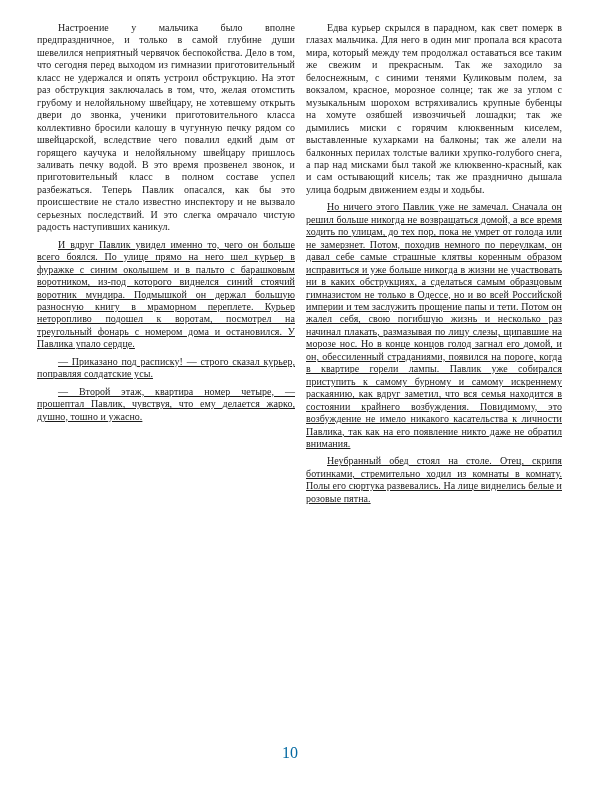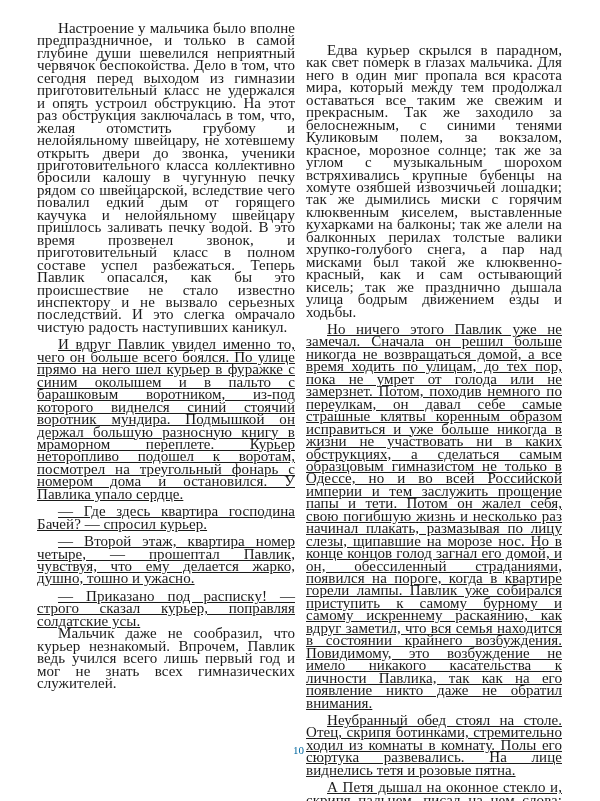--- a/index.html
+++ b/index.html
@@ -17,61 +17,58 @@
     }
     .page {
       position: absolute;
       left: 0; top: 0;
       width: 600px; height: 801px;
     }
     .column {
       position: absolute;
       top: 22px;
       width: 258px;
-      font-size: 15px;
+      font-size: 10px;
       line-height: 12.45px;
       text-align: justify;
       hyphens: manual;
       letter-spacing: 0.05px;
     }
     .col-left { left: 37px; }
-    .col-right { left: 306px; width: 256px; margin-top: 22px; }
+    .col-right { left: 306px; width: 256px; }
     .para {
       margin: 0;
       text-indent: 21px;
     }
     .para.gap {
       margin-top: 5px;
       text-decoration: underline;
     }
     .page-number {
       position: absolute;
-      left: 293px;
+      left: 282px;
       top: 744px;
-      font-size: 11px;
+      font-size: 16px;
       font-family: "Liberation Serif", "DejaVu Serif", serif;
       color: #0369a1;
     }
   </style>
 </head>
 <body>
 
 <div class="page">
 
   <div class="column col-left">
     <p class="para">Настроение у мальчика было вполне предпраздничное, и только в самой глубине души шевелился неприятный червячок беспокойства. Дело в том, что сегодня перед выходом из гимназии приготовительный класс не удержался и опять устроил обструкцию. На этот раз обструкция заключалась в том, что, желая отомстить грубому и нелойяльному швейцару, не хотевшему открыть двери до звонка, ученики приготовительного класса коллективно бросили калошу в чугунную печку рядом со швейцарской, вследствие чего повалил едкий дым от горящего каучука и нелойяльному швейцару пришлось заливать печку водой. В это время прозвенел звонок, и приготовительный класс в полном составе успел разбежаться. Теперь Павлик опасался, как бы это происшествие не стало известно инспектору и не вызвало серьезных последствий. И это слегка омрачало чистую радость наступивших каникул.</p>
     <p class="para gap">И вдруг Павлик увидел именно то, чего он больше всего боялся. По улице прямо на него шел курьер в фуражке с синим околышем и в пальто с барашковым воротником, из-под которого виднелся синий стоячий воротник мундира. Подмышкой он держал большую разносную книгу в мраморном переплете. Курьер неторопливо подошел к воротам, посмотрел на треугольный фонарь с номером дома и остановился. У Павлика упало сердце.</p>
-    <p class="para gap">— Где здесь квартира господина Бачей? — спросил курьер.</p>
+    <p class="para gap">— Приказано под расписку! — строго сказал курьер, поправляя солдатские усы.</p>
     <p class="para gap">— Второй этаж, квартира номер четыре, — прошептал Павлик, чувствуя, что ему делается жарко, душно, тошно и ужасно.</p>
-    <p class="para gap">— Приказано под расписку! — строго сказал курьер, поправляя солдатские усы.</p>
-    <p class="para">Мальчик даже не сообразил, что курьер незнакомый. Впрочем, Павлик ведь учился всего лишь первый год и мог не знать всех гимназических служителей.</p>
   </div>
 
   <div class="column col-right">
     <p class="para">Едва курьер скрылся в парадном, как свет померк в глазах мальчика. Для него в один миг пропала вся красота мира, который между тем продолжал оставаться все таким же свежим и прекрасным. Так же заходило за белоснежным, с синими тенями Куликовым полем, за вокзалом, красное, морозное солнце; так же за углом с музыкальным шорохом встряхивались крупные бубенцы на хомуте озябшей извозчичьей лошадки; так же дымились миски с горячим клюквенным киселем, выставленные кухарками на балконы; так же алели на балконных перилах толстые валики хрупко-голубого снега, а пар над мисками был такой же клюквенно-красный, как и сам остывающий кисель; так же празднично дышала улица бодрым движением езды и ходьбы.</p>
     <p class="para gap">Но ничего этого Павлик уже не замечал. Сначала он решил больше никогда не возвращаться домой, а все время ходить по улицам, до тех пор, пока не умрет от голода или не замерзнет. Потом, походив немного по переулкам, он давал себе самые страшные клятвы коренным образом исправиться и уже больше никогда в жизни не участвовать ни в каких обструкциях, а сделаться самым образцовым гимназистом не только в Одессе, но и во всей Российской империи и тем заслужить прощение папы и тети. Потом он жалел себя, свою погибшую жизнь и несколько раз начинал плакать, размазывая по лицу слезы, щипавшие на морозе нос. Но в конце концов голод загнал его домой, и он, обессиленный страданиями, появился на пороге, когда в квартире горели лампы. Павлик уже собирался приступить к самому бурному и самому искреннему раскаянию, как вдруг заметил, что вся семья находится в состоянии крайнего возбуждения. Повидимому, это возбуждение не имело никакого касательства к личности Павлика, так как на его появление никто даже не обратил внимания.</p>
-    <p class="para gap">Неубранный обед стоял на столе. Отец, скрипя ботинками, стремительно ходил из комнаты в комнату. Полы его сюртука развевались. На лице виднелись тетя и розовые пятна.</p>
-    <p class="para gap">А Петя дышал на оконное стекло и, скрипя пальцем, писал на нем слова: «Милостивый государь, милостивый государь...»</p>
+    <p class="para gap">Неубранный обед стоял на столе. Отец, скрипя ботинками, стремительно ходил из комнаты в комнату. Полы его сюртука развевались. На лице виднелись белые и розовые пятна.</p>
   </div>
 
   <div class="page-number">10</div>
 
 </div>
 
 </body></html>

